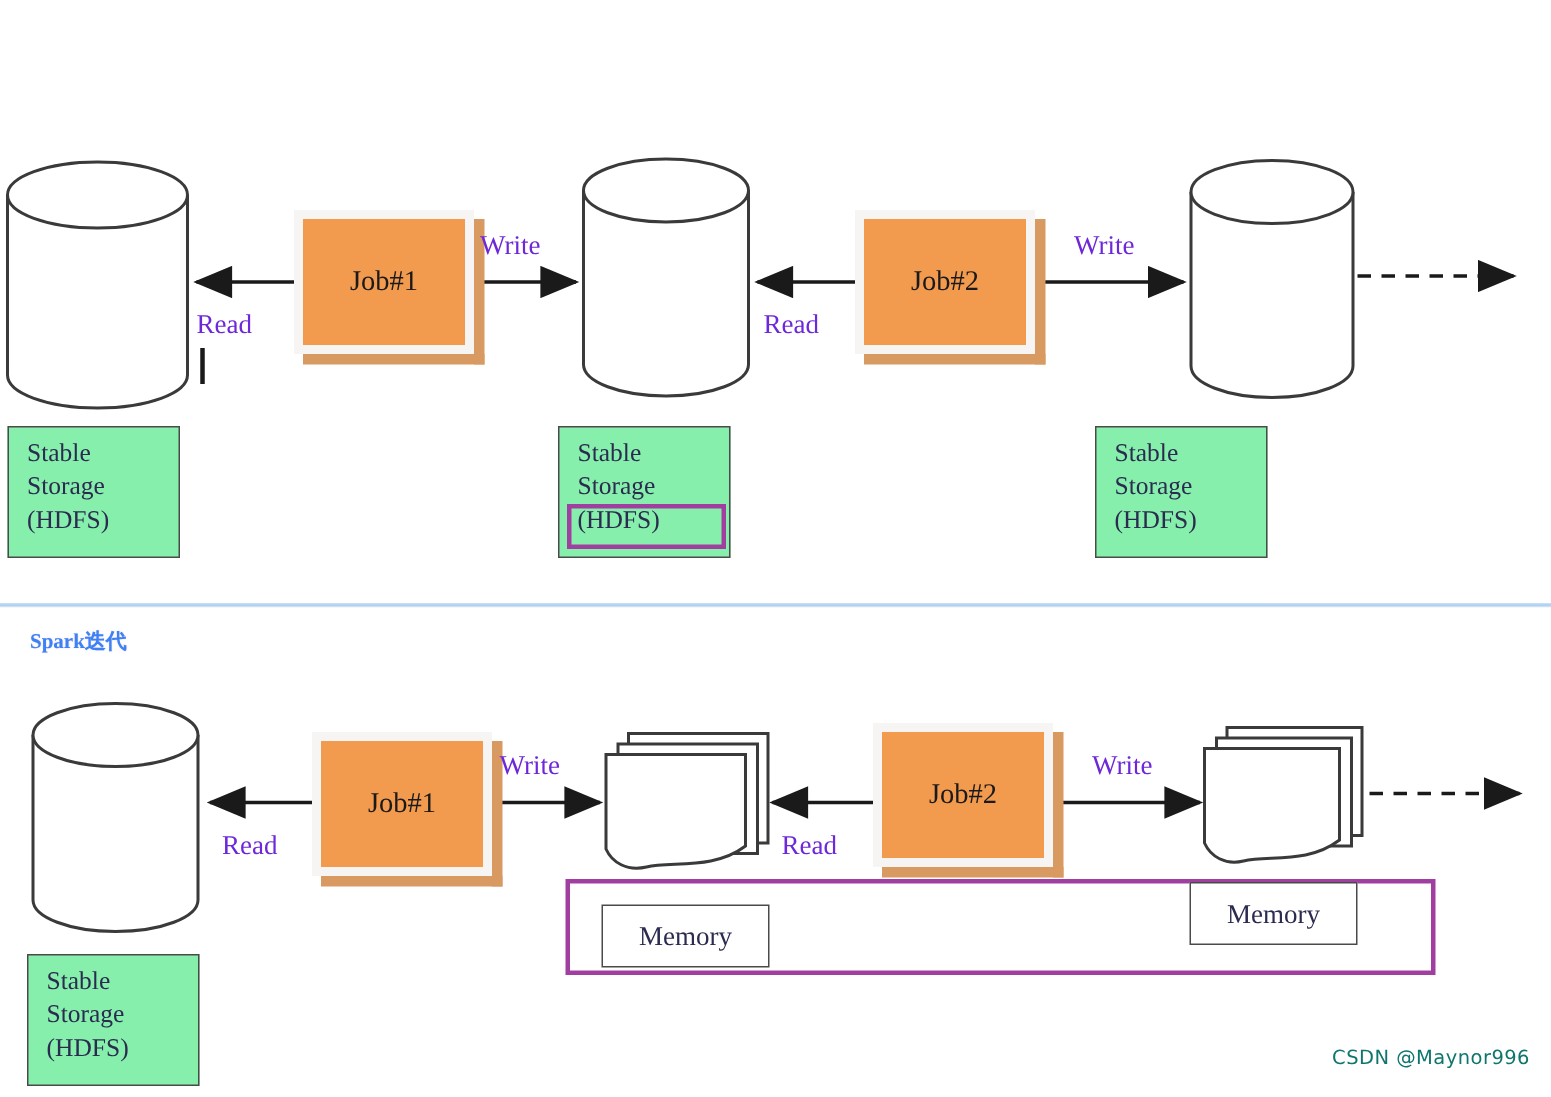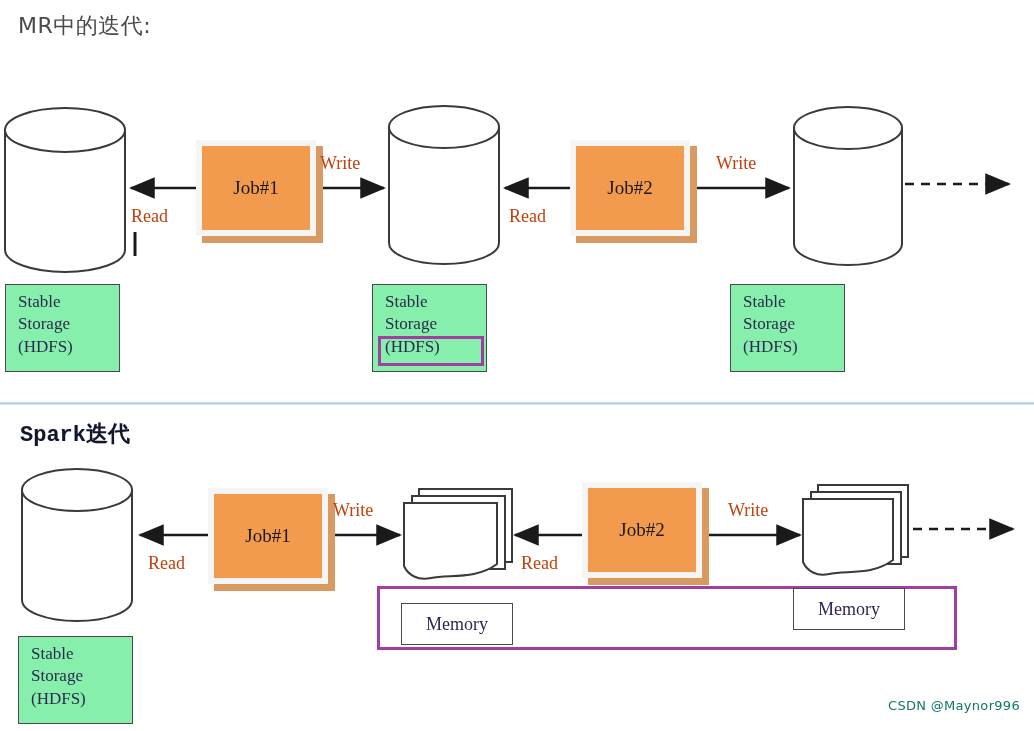--- a/index.html
+++ b/index.html
@@ -10,22 +10,22 @@
   .stage{position:absolute;left:0;top:0;width:1034px;height:731px;}
 
   
   .mr-title{
     position:absolute;left:18px;top:11px;
     font-family:"DejaVu Sans","Liberation Sans",sans-serif;
     font-size:22px;color:#4a4a4a;letter-spacing:.5px;white-space:nowrap;
   }
   .spark-title{
     position:absolute;left:20px;top:419px;
-    font-family:Liberation Mono, monospace;
-    font-size:22px;font-weight:bold;color:#0f172a;white-space:nowrap;
+    font-family:Liberation Serif, serif;
+    font-size:14px;font-weight:bold;color:#3b82f6;white-space:nowrap;
     text-shadow:0 0 1px rgba(200,150,210,.5);
   }
   .divider{
     position:absolute;left:0px;top:402px;width:1034px;height:3px;
     background:linear-gradient(to bottom,#cfe2f7 0%,#aacdee 50%,#e8f1fb 100%);
   }
 
   
   svg.art{position:absolute;left:0;top:0;width:1034px;height:731px;overflow:visible;}
 
@@ -78,21 +78,21 @@
     position:absolute;border:3px solid #a13fa1;box-sizing:border-box;
     background:transparent;pointer-events:none;
   }
   .hilite-big{
     position:absolute;border:3px solid #a13fa1;box-sizing:border-box;background:transparent;
   }
 
   
   .elabel{
     position:absolute;font-family:"Liberation Serif",serif;
-    font-size:18px;color:#c2410c;white-space:nowrap;
+    font-size:18px;color:#6d28d9;white-space:nowrap;
   }
 
   
   .wmark{
     position:absolute;right:14px;bottom:18px;
     font-family:"DejaVu Sans","Liberation Sans",sans-serif;
     font-size:13px;color:#0f766e;white-space:nowrap;letter-spacing:.3px;
   }
 </style>
 </head>
@@ -156,21 +156,20 @@
                C817,577 807,571 803,562 z"></path>
     </g>
 
     <line x1="208" y1="535" x2="140" y2="535" stroke="#1a1a1a" stroke-width="2.4" marker-end="url(#ah)"></line>
     <line x1="328" y1="535" x2="400" y2="535" stroke="#1a1a1a" stroke-width="2.4" marker-end="url(#ah)"></line>
     <line x1="582" y1="535" x2="515" y2="535" stroke="#1a1a1a" stroke-width="2.4" marker-end="url(#ah)"></line>
     <line x1="702" y1="535" x2="800" y2="535" stroke="#1a1a1a" stroke-width="2.4" marker-end="url(#ah)"></line>
     <line x1="913" y1="529" x2="1013" y2="529" stroke="#1a1a1a" stroke-width="2.4" stroke-dasharray="9 7" marker-end="url(#ah)"></line>
   </svg>
 
-  <div class="mr-title">MR中的迭代:</div>
   <div class="divider"></div>
   <div class="spark-title">Spark迭代</div>
 
   <div class="job" style="left:196px;top:140px;width:120px;height:96px;">
     <div class="shadow"></div>
     <div class="shadowr"></div>
     <div class="inner">Job#1</div>
   </div>
 
   <div class="job" style="left:570px;top:140px;width:120px;height:96px;">

